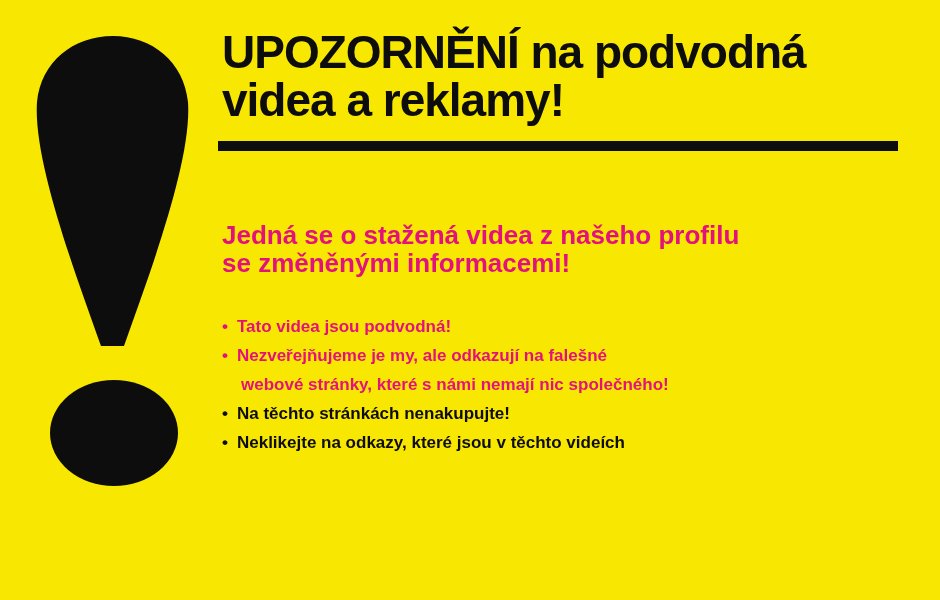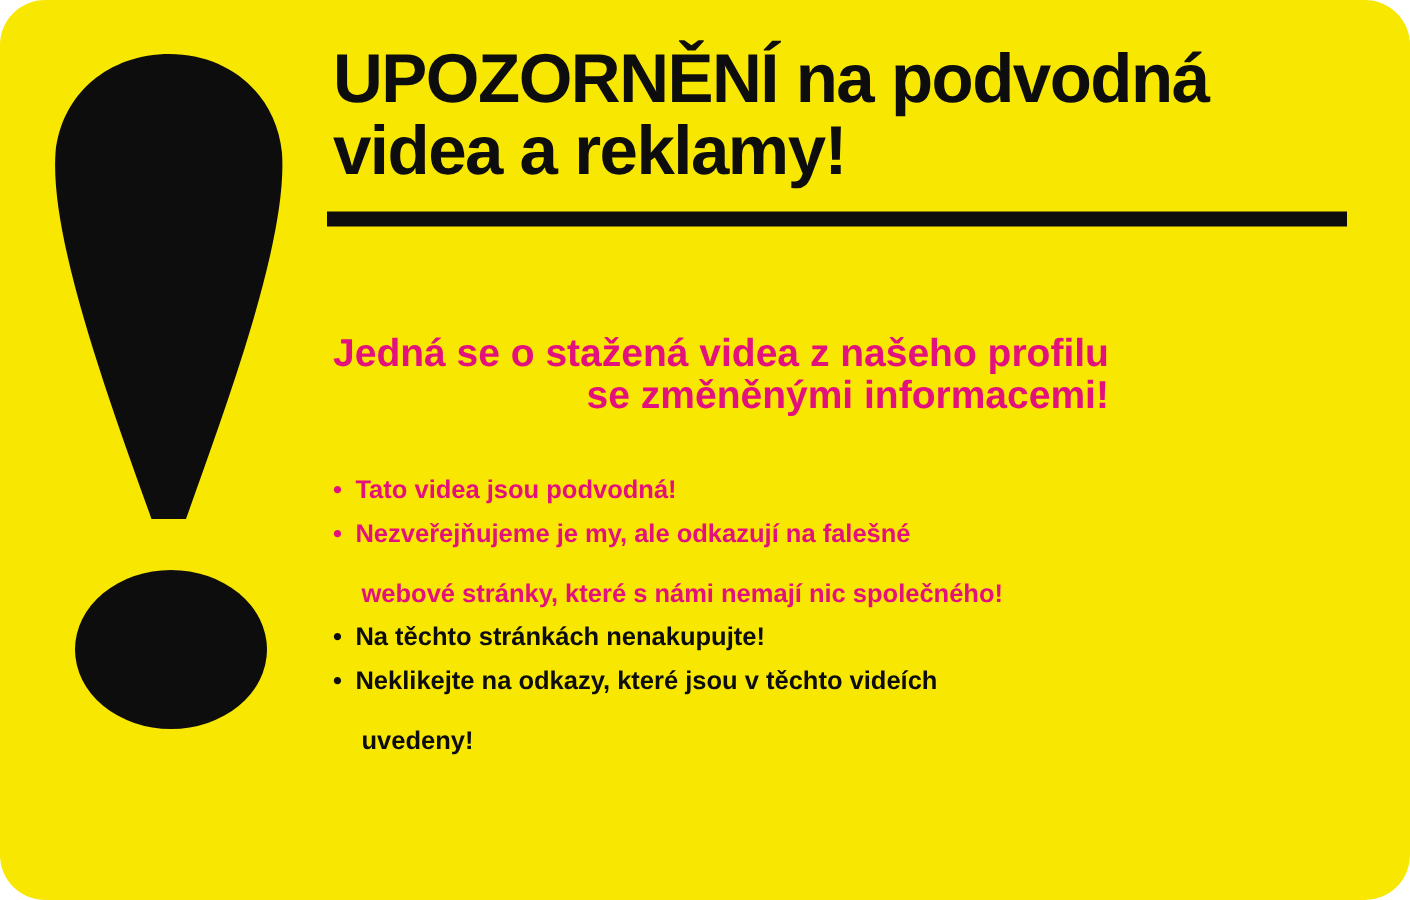--- a/index.html
+++ b/index.html
@@ -8,21 +8,20 @@
     font-family: "Liberation Sans", sans-serif;
     font-weight: 700;
     overflow: hidden;
   }
   .poster {
     position: relative;
     width: 940px;
     height: 600px;
     background: var(--background, #F8E700);
     color: var(--text, #0D0D0D);
-    border-radius: 30px;
   }
   .excl {
     position: absolute;
     left: 0;
     top: 0;
     width: 220px;
     height: 600px;
     display: block;
   }
   .excl path, .excl ellipse { fill: var(--text, #0D0D0D); }
@@ -48,32 +47,31 @@
   .intro {
     top: 165px;
     font-size: 21px;
     line-height: 26px;
   }
   .statement {
     top: 221px;
     font-size: 26px;
     line-height: 28px;
     color: var(--accent, #E3117D);
-    text-align: right;
   }
   .bullets {
     top: 312px;
     font-size: 17px;
     line-height: 29px;
     list-style: none;
   }
   .bullets li.pink { color: var(--accent, #E3117D); }
   .bullets li.black { color: var(--text, #0D0D0D); }
   .bullets .dot { margin-right: 9px; }
-  .bullets .wrap { padding-left: 19px; margin-top: 11px; }
+  .bullets .wrap { padding-left: 19px; }
   .footer {
     top: 505px;
     font-size: 21px;
     line-height: 27px;
   }
 </style>
 </head>
 <body>
 
 <div class="poster">
@@ -107,20 +105,19 @@
     </li>
     <li class="pink">
       <span class="line"><span class="dot">•</span><span>Nezveřejňujeme je my, ale odkazují na falešné</span></span>
       <span class="line wrap">webové stránky, které s námi nemají nic společného!</span>
     </li>
     <li class="black">
       <span class="line"><span class="dot">•</span><span>Na těchto stránkách nenakupujte!</span></span>
     </li>
     <li class="black">
       <span class="line"><span class="dot">•</span><span>Neklikejte na odkazy, které jsou v těchto videích</span></span>
-      <span class="line wrap">uvedeny!</span>
     </li>
   </ul>
 
   <p class="block footer">
   </p>
 
 </div>
 
 </body></html>

